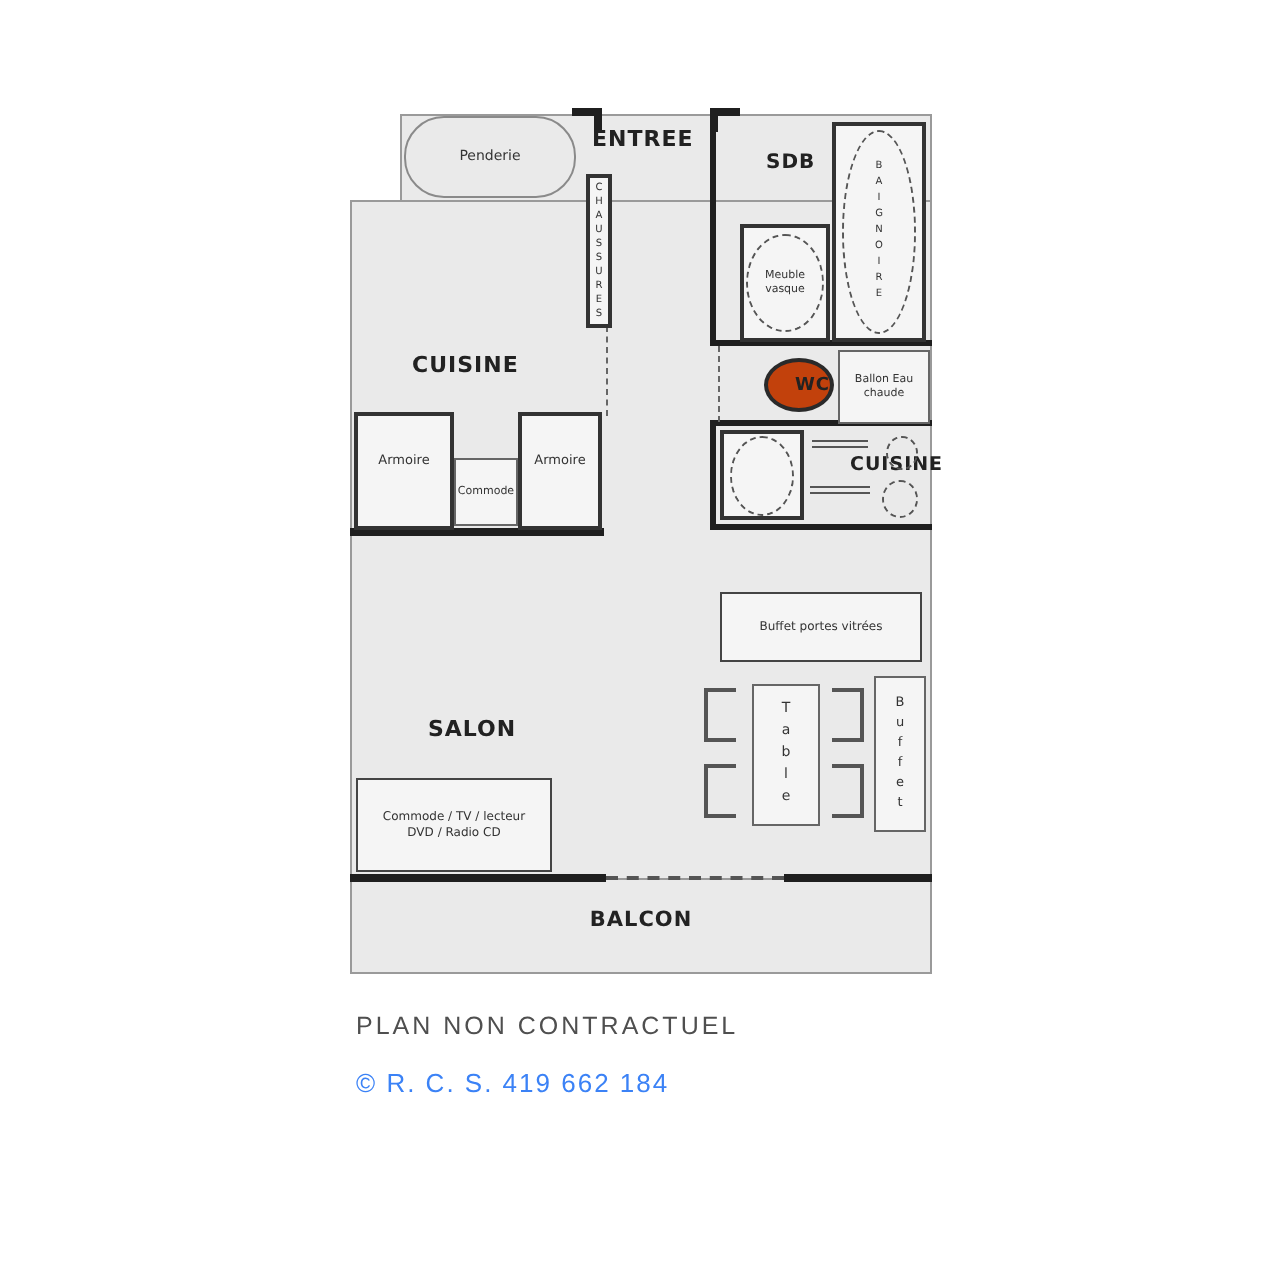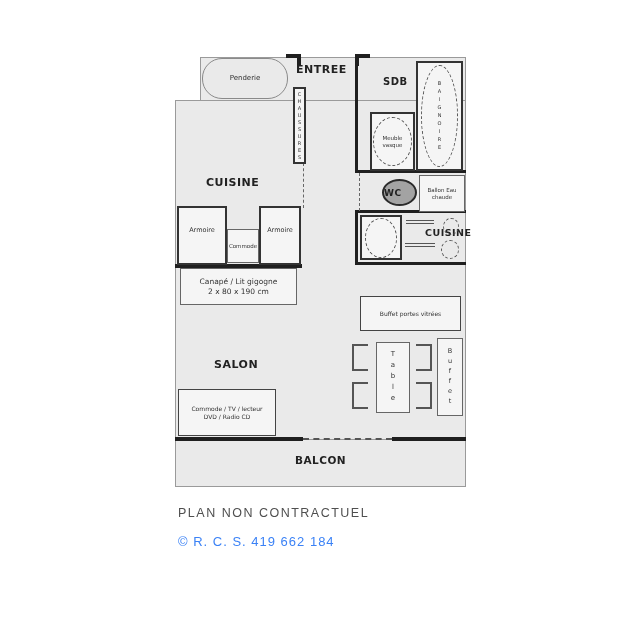--- a/index.html
+++ b/index.html
@@ -13,21 +13,21 @@
        justify-content:center;text-align:center;color:#333;}
   .box2{border:2px solid #333;}
   .roomlbl{font-weight:bold;color:#222;letter-spacing:0.5px;white-space:nowrap;}
   .tiny{font-size:6px;line-height:1.25;}
   .vt{writing-mode:vertical-rl;text-orientation:upright;color:#333;}
   .dashedline{border-top:2px dashed #555;}
   .vdash{border-left:1px dashed #666;}
   .oval{border:1.5px dashed #555;border-radius:50%;display:flex;
         align-items:center;justify-content:center;}
   .solid-oval{border:2px solid #2a2a2a;border-radius:50%;display:flex;
-        align-items:center;justify-content:flex-start;background:#a3a3a3;}
+        align-items:center;justify-content:flex-end;background:#c2410c;}
   .kline{background:#555;height:1px;}
 </style>
 </head>
 <body>
 
 <div id="page">
 
   <div class="abs planbg thin" style="left:200px;top:57px;width:266px;height:44px;border-bottom:none;"></div>
   <div class="abs planbg thin" style="left:175px;top:100px;width:291px;height:339px;border-bottom:none;"></div>
   <div class="abs planbg thin" style="left:175px;top:439px;width:291px;height:48px;"></div>
@@ -61,24 +61,20 @@
   <div class="abs box box2" style="left:177px;top:206px;width:50px;height:59px;align-items:flex-start;padding-top:18px;">
     <span class="tiny" style="font-size:6.5px;">Armoire</span>
   </div>
   <div class="abs box" style="left:227px;top:229px;width:32px;height:34px;">
     <span class="tiny" style="font-size:5.5px;">Commode</span>
   </div>
   <div class="abs box box2" style="left:259px;top:206px;width:42px;height:59px;align-items:flex-start;padding-top:18px;">
     <span class="tiny" style="font-size:6.5px;">Armoire</span>
   </div>
 
-  <div class="abs box" style="left:180px;top:268px;width:117px;height:37px;flex-direction:column;">
-    <span class="tiny" style="font-size:7.5px;">Canapé / Lit gigogne</span>
-    <span class="tiny" style="font-size:7.5px;">2 x 80 x 190 cm</span>
-  </div>
   <div class="abs roomlbl" style="left:214px;top:358px;font-size:11px;">SALON</div>
   <div class="abs box" style="left:178px;top:389px;width:98px;height:47px;flex-direction:column;border-width:1.5px;border-color:#444;">
     <span class="tiny">Commode / TV / lecteur</span>
     <span class="tiny">DVD / Radio CD</span>
   </div>
 
   <div class="abs roomlbl" style="left:383px;top:76px;font-size:10px;">SDB</div>
   <div class="abs box box2" style="left:416px;top:61px;width:47px;height:110px;">
     <div class="oval" style="width:35px;height:100px;">
       <span class="vt" style="font-size:5px;letter-spacing:2px;">BAIGNOIRE</span>

